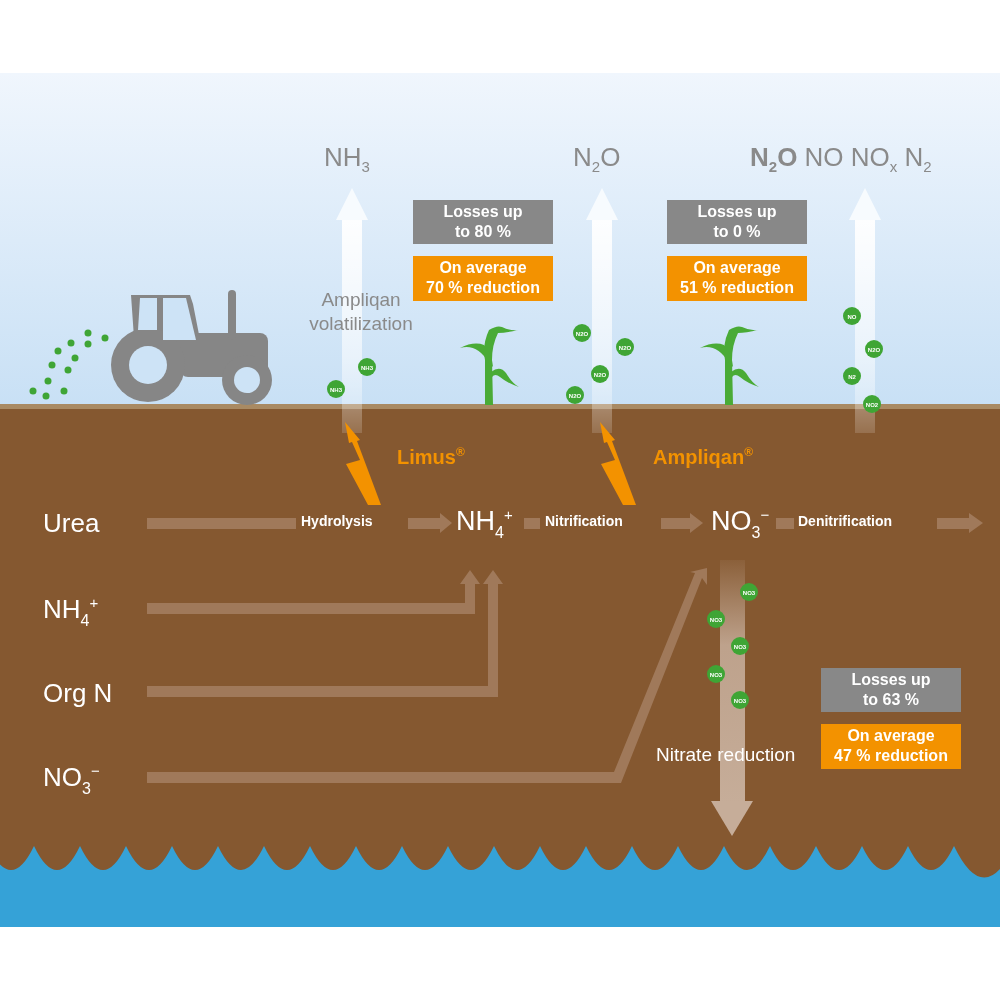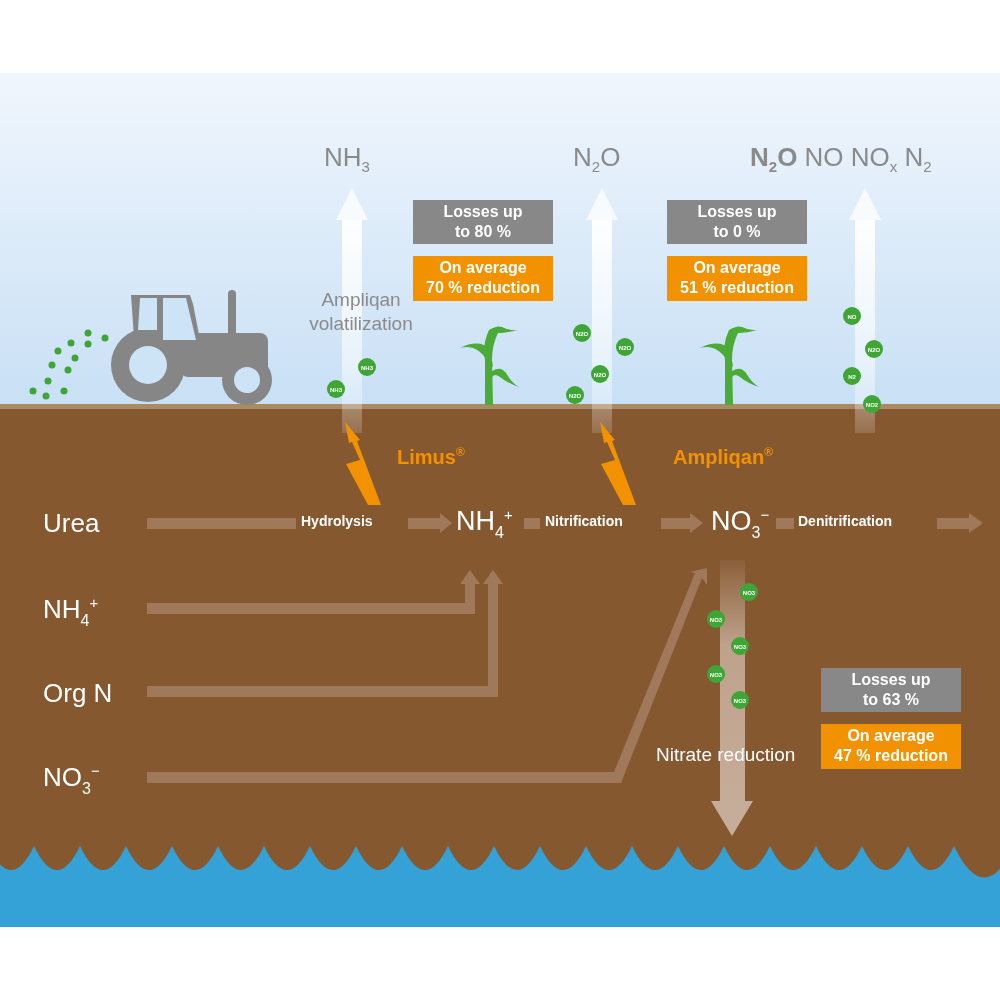--- a/index.html
+++ b/index.html
@@ -234,21 +234,21 @@
         <div>47 % reduction</div>
       </div>
   </div>
 
   <div class="abs ammonia" style="left:296px;top:288px;width:130px;">
     <div>Ampliqan</div>
       <div>volatilization</div>
   </div>
 
   <div class="abs brand" style="left:397px;top:446px;"><span>Limus</span><sup>®</sup></div>
-  <div class="abs brand" style="left:653px;top:446px;margin-left:20px;"><span>Ampliqan</span><sup>®</sup></div>
+  <div class="abs brand" style="left:653px;top:446px;"><span>Ampliqan</span><sup>®</sup></div>
 
   <div class="abs proc" style="left:301px;top:513px;">Hydrolysis</div>
   <div class="abs chem" style="left:456px;top:506px;"><span>NH</span><sub>4</sub><sup>+</sup></div>
   <div class="abs proc" style="left:545px;top:513px;">Nitrification</div>
   <div class="abs chem" style="left:711px;top:506px;"><span>NO</span><sub>3</sub><sup>−</sup></div>
   <div class="abs proc" style="left:798px;top:513px;">Denitrification</div>
 
   <div class="abs src" style="left:43px;top:508px;">Urea</div>
   <div class="abs src" style="left:43px;top:594px;"><span>NH</span><sub>4</sub><sup>+</sup></div>
   <div class="abs src" style="left:43px;top:678px;">Org N</div>

